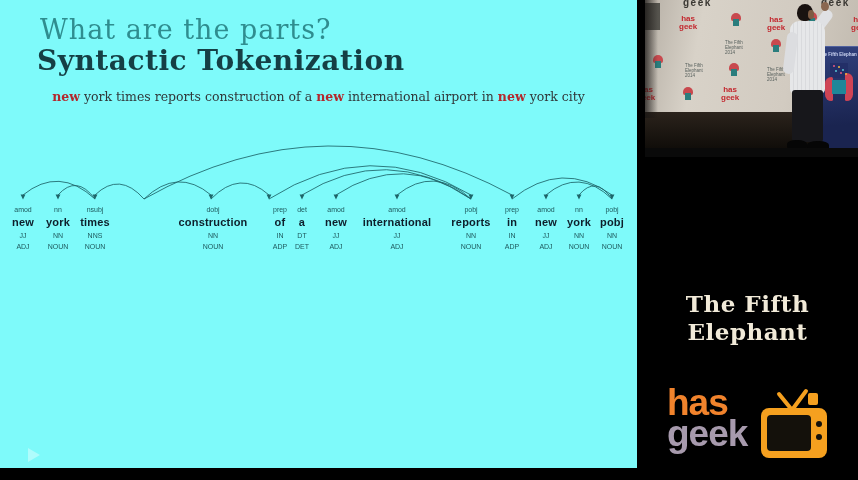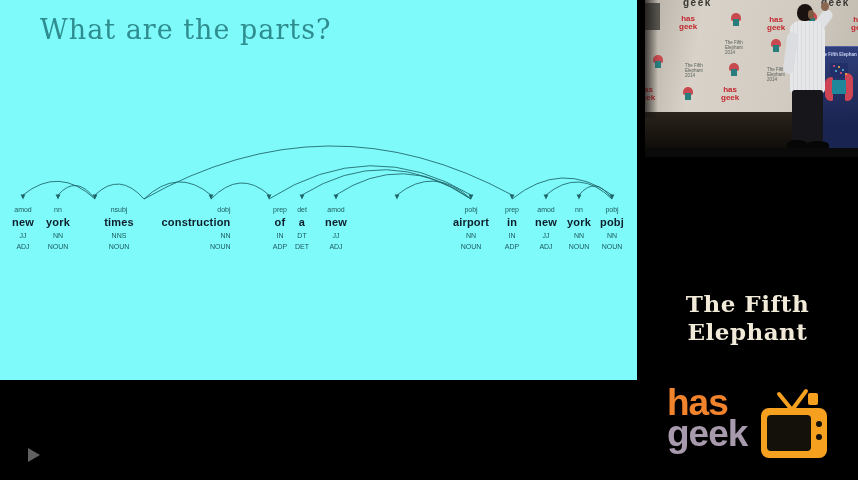--- a/index.html
+++ b/index.html
@@ -6,21 +6,21 @@
     --slide-bg:#7efafa; --title-teal:#2f8d8f; --title-dark:#153f45;
     --highlight-red:#b3282d; --sentence-ink:#31383a; --arc-teal:#1d6468;
     --word-ink:#0e1f2b; --label-teal:#1d585c; --panel-black:#000000;
     --caption-cream:#f1ead8; --hasgeek-orange:#f1832c; --geek-lavender:#a79aad;
     --tv-orange:#f5a01f; --backdrop-red:#c3272e; --podium-navy:#25306b;
   }
   html,body{margin:0;padding:0;background:#000;}
   .screen{position:relative;width:858px;height:480px;background:var(--panel-black);
     overflow:hidden;font-family:"Liberation Sans",sans-serif;}
   
-  .slide{position:absolute;left:0;top:0;width:637px;height:380px;background:var(--slide-bg);}
+  .slide{position:absolute;left:0;top:0;width:637px;height:468px;background:var(--slide-bg);}
   .t1{position:absolute;left:40px;top:14px;margin:0;font:400 27px "DejaVu Serif",serif;
     color:var(--title-teal);letter-spacing:1px;}
   .t2{position:absolute;left:37px;top:44px;margin:0;font:700 28px "DejaVu Serif",serif;
     color:var(--title-dark);letter-spacing:.5px;}
   .sentence{position:absolute;left:0;top:89px;width:100%;margin:0;text-align:center;
     font:12.5px "DejaVu Serif",serif;color:var(--sentence-ink);}
   .sentence .hl{color:var(--highlight-red);font-weight:700;}
   .arcs{position:absolute;left:0;top:142px;width:637px;height:62px;}
   .arcs path.arc{stroke:var(--arc-teal);stroke-width:.9;fill:none;opacity:.95;}
   .arcs polygon{fill:var(--arc-teal);}
@@ -90,20 +90,22 @@
   .tvfill{fill:var(--tv-orange);}
   .tvscreen{fill:#14110b;}
 </style>
 </head>
 <body>
 
 <div class="screen">
 
   <section class="slide">
     <h1 class="t1">What are the parts?</h1>
+    <h2 class="t2">Syntactic Tokenization</h2>
+    <p class="sentence" id="sentence"><span class="hl">new</span><span> york times reports construction of a </span><span class="hl">new</span><span> international airport in </span><span class="hl">new</span><span> york city</span></p>
     <svg class="arcs" id="arcs" viewBox="0 0 637 62">
         <path d="M95,57 Q59,23.72 23,53" class="arc"></path>
         <polygon points="20.6,52.5 25.4,52.5 23,57.5"></polygon>
         <path d="M95,57 Q76.5,32.120000000000005 58,53" class="arc"></path>
         <polygon points="55.6,52.5 60.4,52.5 58,57.5"></polygon>
         <path d="M144,57 Q119.5,29.240000000000002 95,53" class="arc"></path>
         <polygon points="92.6,52.5 97.4,52.5 95,57.5"></polygon>
         <path d="M144,57 Q177.5,24.92 211,53" class="arc"></path>
         <polygon points="208.6,52.5 213.4,52.5 211,57.5"></polygon>
         <path d="M211,57 Q240,27.08 269,53" class="arc"></path>
@@ -131,27 +133,27 @@
           <span class="word">new</span>
           <span class="pos">JJ</span>
           <span class="tag">ADJ</span>
         </div>
         <div class="token" style="left: 58px;">
           <span class="dep">nn</span>
           <span class="word">york</span>
           <span class="pos">NN</span>
           <span class="tag">NOUN</span>
         </div>
-        <div class="token" style="left: 95px; margin-left: 24px;">
+        <div class="token" style="left: 95px;">
           <span class="dep">nsubj</span>
           <span class="word">times</span>
           <span class="pos">NNS</span>
           <span class="tag">NOUN</span>
         </div>
-        <div class="token" style="left: 196px; text-align: right;">
+        <div class="token" style="left: 213px;">
           <span class="dep">dobj</span>
           <span class="word">construction</span>
           <span class="pos">NN</span>
           <span class="tag">NOUN</span>
         </div>
         <div class="token" style="left: 280px;">
           <span class="dep">prep</span>
           <span class="word">of</span>
           <span class="pos">IN</span>
           <span class="tag">ADP</span>
@@ -161,23 +163,29 @@
           <span class="word">a</span>
           <span class="pos">DT</span>
           <span class="tag">DET</span>
         </div>
         <div class="token" style="left: 336px;">
           <span class="dep">amod</span>
           <span class="word">new</span>
           <span class="pos">JJ</span>
           <span class="tag">ADJ</span>
         </div>
+        <div class="token" style="left: 397px;">
+          <span class="dep">amod</span>
+          <span class="word">international</span>
+          <span class="pos">JJ</span>
+          <span class="tag">ADJ</span>
+        </div>
         <div class="token" style="left: 471px;">
           <span class="dep">pobj</span>
-          <span class="word">airport</span>
+          <span class="word">reports</span>
           <span class="pos">NN</span>
           <span class="tag">NOUN</span>
         </div>
         <div class="token" style="left: 512px;">
           <span class="dep">prep</span>
           <span class="word">in</span>
           <span class="pos">IN</span>
           <span class="tag">ADP</span>
         </div>
         <div class="token" style="left: 546px;">

